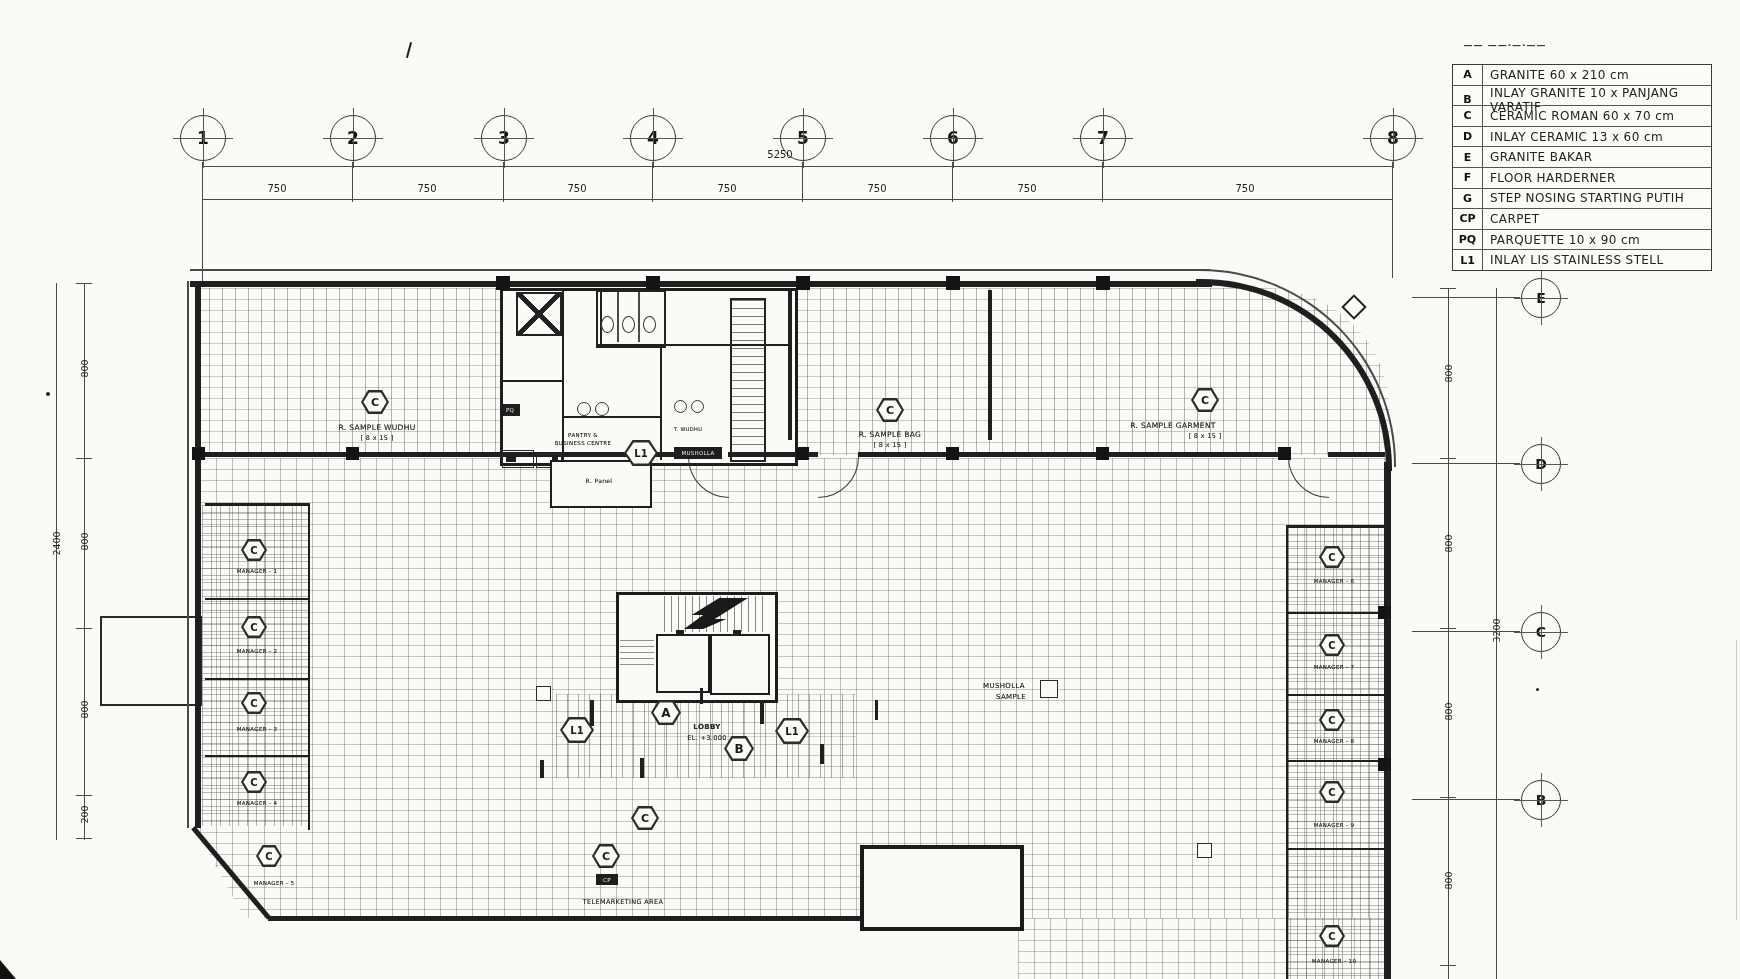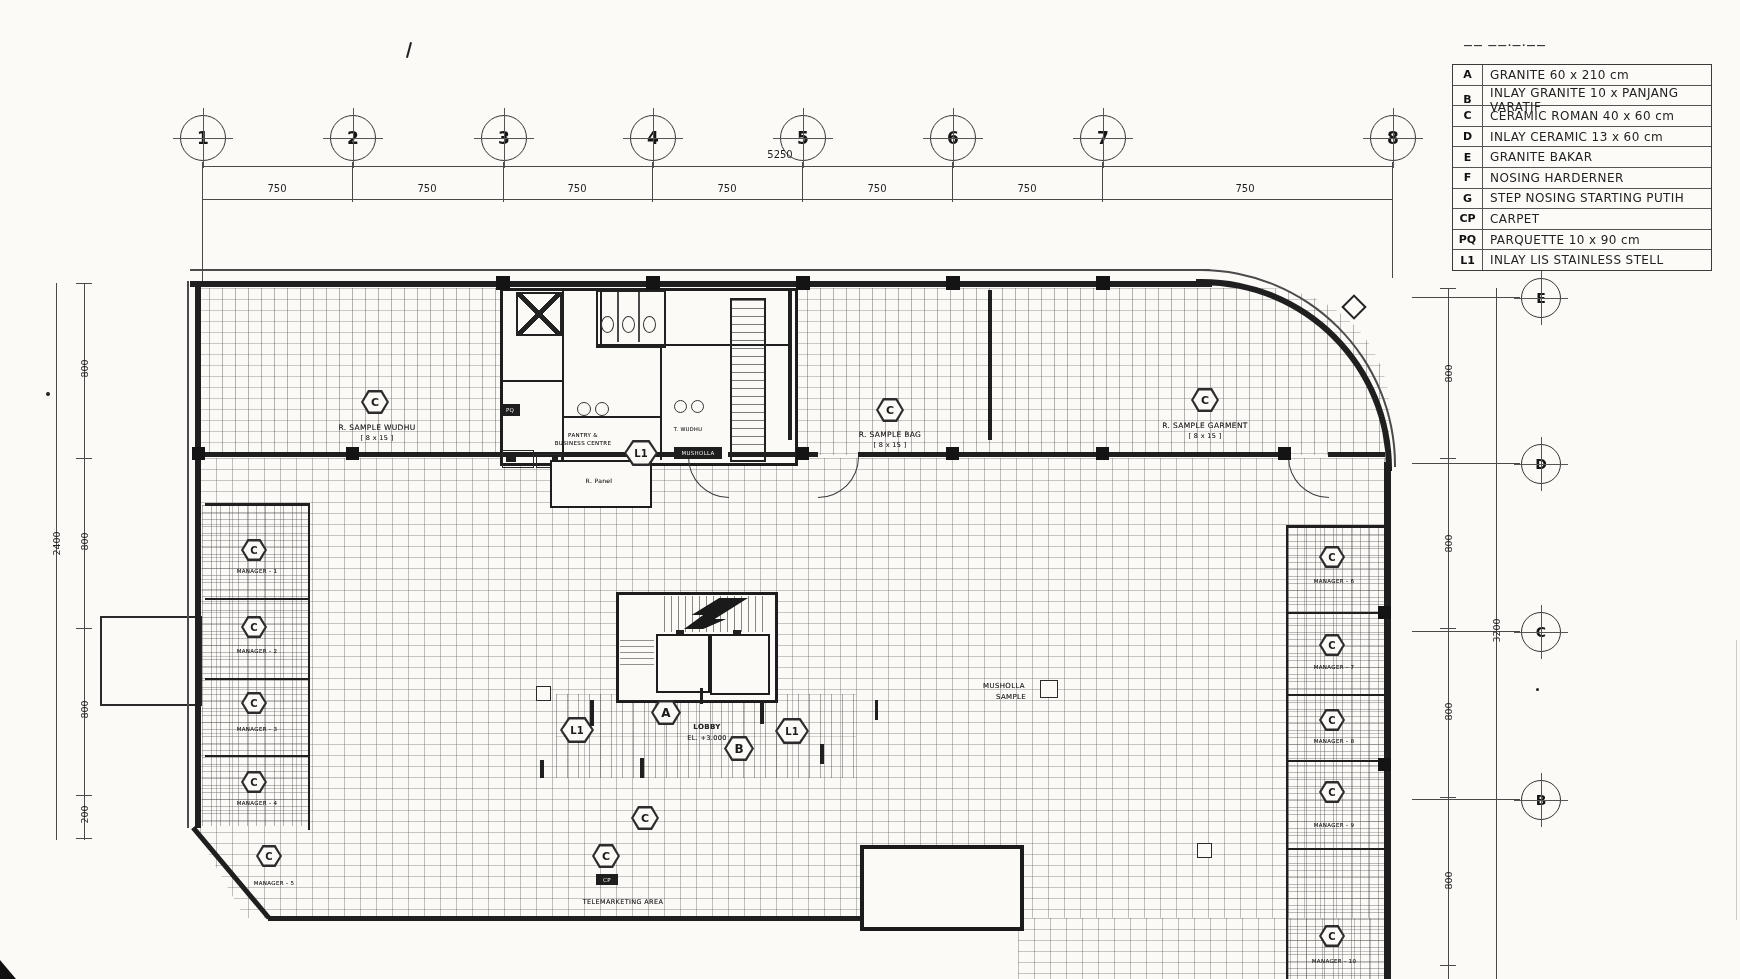--- a/index.html
+++ b/index.html
@@ -124,33 +124,33 @@
     <div class="lrow">
         <div class="lcode">A</div>
         <div class="ldesc">GRANITE  60 x 210 cm</div>
       </div>
     <div class="lrow">
         <div class="lcode">B</div>
         <div class="ldesc">INLAY GRANITE 10 x PANJANG VARATIF</div>
       </div>
     <div class="lrow">
         <div class="lcode">C</div>
-        <div class="ldesc">CERAMIC ROMAN  40 x 60 cm</div>
+        <div class="ldesc">CERAMIC ROMAN  60 x 70 cm</div>
       </div>
     <div class="lrow">
         <div class="lcode">D</div>
         <div class="ldesc">INLAY CERAMIC 13 x 60 cm</div>
       </div>
     <div class="lrow">
         <div class="lcode">E</div>
         <div class="ldesc">GRANITE BAKAR</div>
       </div>
     <div class="lrow">
         <div class="lcode">F</div>
-        <div class="ldesc">NOSING HARDERNER</div>
+        <div class="ldesc">FLOOR HARDERNER</div>
       </div>
     <div class="lrow">
         <div class="lcode">G</div>
         <div class="ldesc">STEP NOSING STARTING PUTIH</div>
       </div>
     <div class="lrow">
         <div class="lcode">CP</div>
         <div class="ldesc">CARPET</div>
       </div>
     <div class="lrow">
@@ -329,21 +329,21 @@
 
   <div class="hex" style="left:876px;top:398px;width:28px;height:24px">
       <span style="font-size:11px">C</span>
     </div>
   <div class="cl" style="left:890px;top:430px;font-size:7.5px">R. SAMPLE BAG</div>
   <div class="cl" style="left:890px;top:441px;font-size:6.5px">[ 8 x 15 ]</div>
 
   <div class="hex" style="left:1191px;top:388px;width:28px;height:24px">
       <span style="font-size:11px">C</span>
     </div>
-  <div class="cl" style="left:1205px;top:421px;font-size:7.5px">R. SAMPLE GARMENT</div>
+  <div class="cl" style="left:1173px;top:421px;font-size:7.5px">R. SAMPLE GARMENT</div>
   <div class="cl" style="left:1205px;top:432px;font-size:6.5px">[ 8 x 15 ]</div>
 
   <div class="cl" style="left:1004px;top:682px">MUSHOLLA</div>
   <div class="cl" style="left:1011px;top:693px">SAMPLE</div>
   <div class="sq" style="left:1040px;top:680px;width:16px;height:16px"></div>
   <div class="sq" style="left:536px;top:686px;width:13px;height:13px"></div>
   <div class="sq" style="left:1197px;top:843px;width:13px;height:13px"></div>
 
   <div class="hex" style="left:631px;top:806px;width:28px;height:24px">
       <span style="font-size:11px">C</span>

